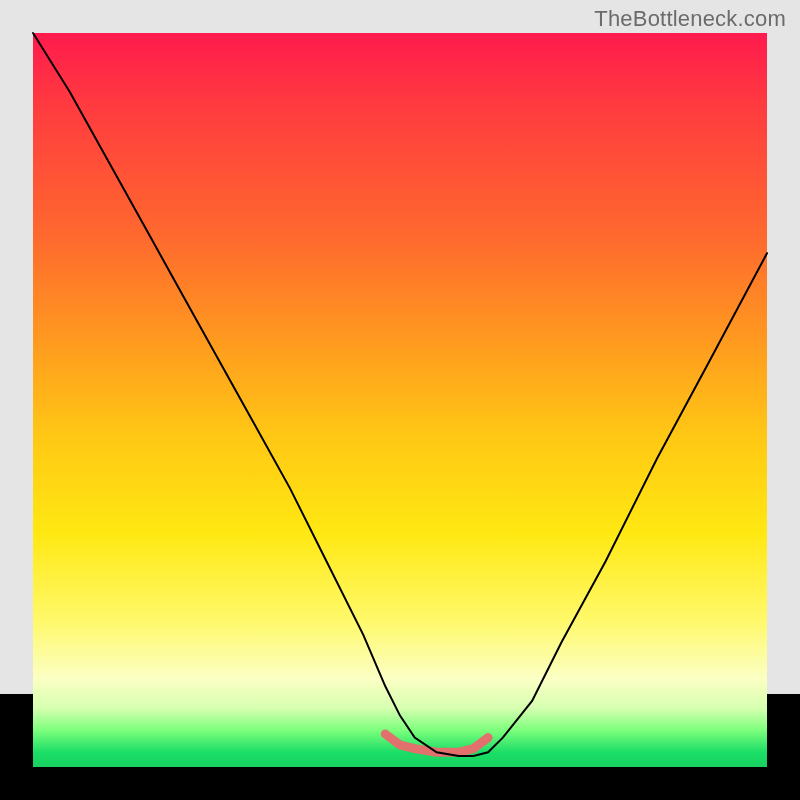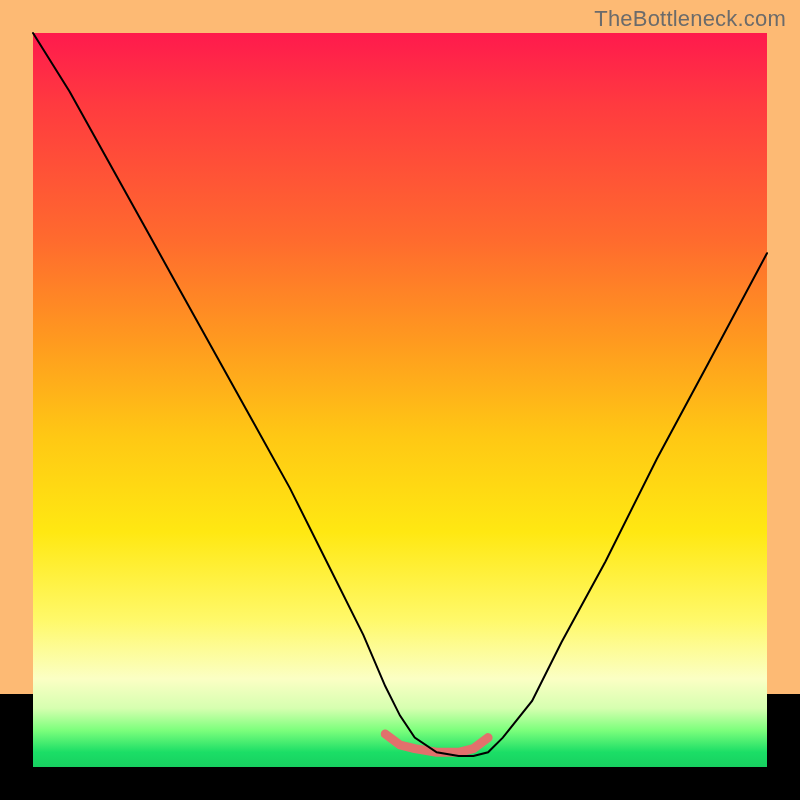--- a/index.html
+++ b/index.html
@@ -9,21 +9,21 @@
     height: 800px;
     background: #000;
     overflow: hidden;
   }
   .frame {
     position: absolute;
     left: 0;
     top: 0;
     width: 800px;
     height: 694px;
-    background: #fdba74;
+    background: #e5e5e5;
   }
   .plot {
     position: absolute;
     left: 33px;
     top: 33px;
     width: 734px;
     height: 734px;
     
     background: linear-gradient(
       to bottom,

